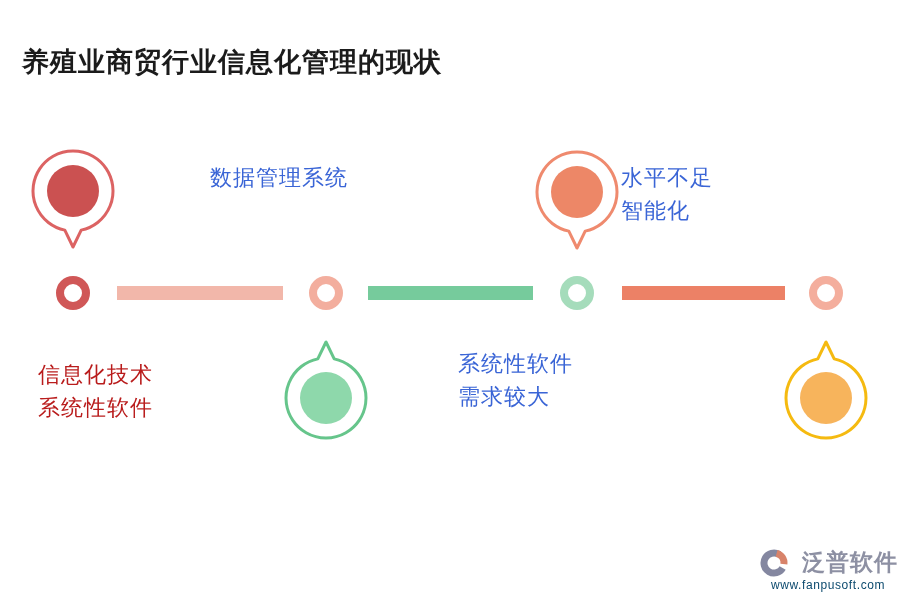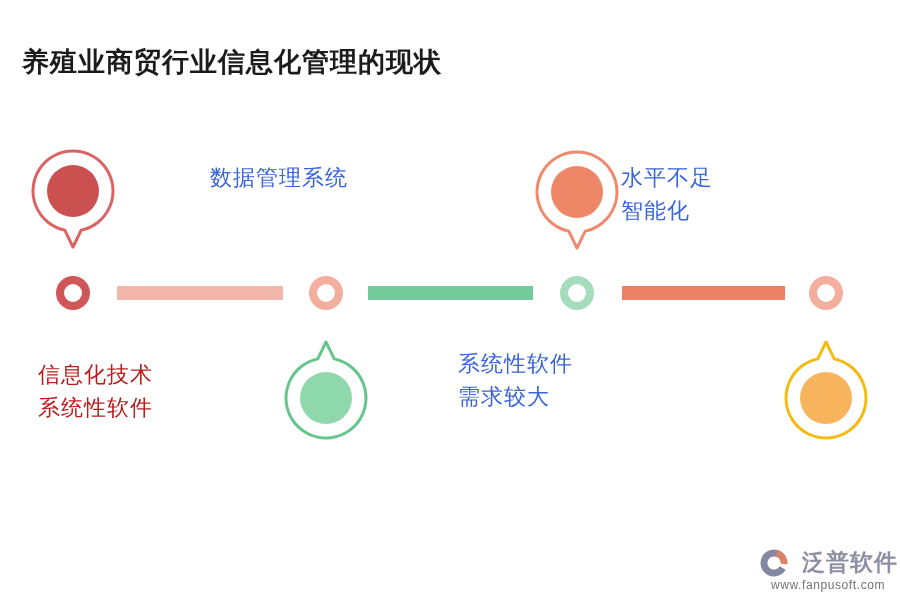--- a/index.html
+++ b/index.html
@@ -90,16 +90,16 @@
   <div class="watermark">
     <div class="wm-row">
       <svg width="32" height="30" viewBox="0 0 32 30">
         <g transform="translate(16,15)">
           <circle r="10" fill="none" stroke-width="7" stroke-dasharray="47 22" transform="rotate(30)" style="stroke: rgb(132, 135, 160);"></circle>
           <circle r="10" fill="none" stroke-width="7" stroke-dasharray="14 48.8" transform="rotate(-75)" style="stroke: rgb(216, 131, 106);"></circle>
         </g>
       </svg>
       <span class="wm-brand" style="color: rgb(141, 144, 163);">泛普软件</span>
     </div>
-    <div class="wm-url" style="color: #737373;">www.fanpusoft.com</div>
+    <div class="wm-url" style="color: #0c4a6e;">www.fanpusoft.com</div>
   </div>
 
 </div>
 
 </body></html>

